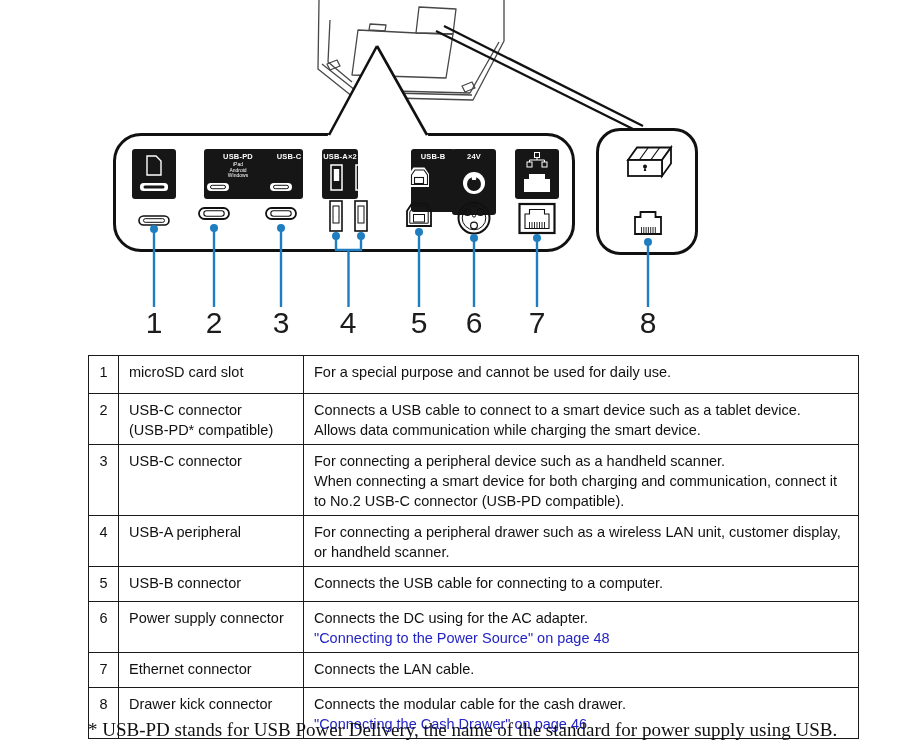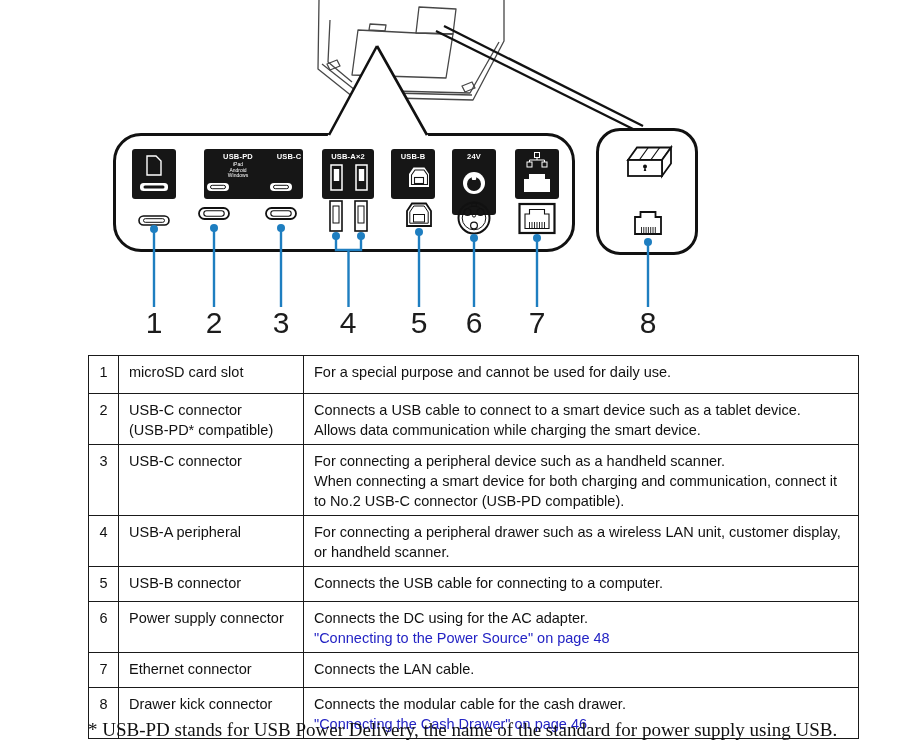--- a/index.html
+++ b/index.html
@@ -38,24 +38,24 @@
   <div class="pbox" style="left:132px;top:149px;width:44px;height:50px;"></div>
   <div class="pbox" style="left:196px;top:149px;width:68px;height:50px;margin-left:8px;">
     <div class="plabel">USB-PD</div>
     <div class="psub">iPad
 Android
 Windows</div>
   </div>
   <div class="pbox" style="left:259px;top:149px;width:44px;height:50px;padding-left:16px;">
     <div class="plabel">USB-C</div>
   </div>
-  <div class="pbox" style="left:322px;top:149px;width:52px;height:50px;">
+  <div class="pbox" style="left:322px;top:149px;width:36px;height:50px;">
     <div class="plabel">USB-A×2</div>
   </div>
-  <div class="pbox" style="left:391px;top:149px;width:44px;height:50px;">
+  <div class="pbox" style="left:411px;top:149px;width:44px;height:63px;">
     <div class="plabel">USB-B</div>
   </div>
   <div class="pbox" style="left:452px;top:149px;width:44px;height:66px;">
     <div class="plabel">24V</div>
   </div>
   <div class="pbox" style="left:515px;top:149px;width:44px;height:50px;"></div>
 
   <div class="pnum" style="left:134px;">1</div>
   <div class="pnum" style="left:194px;">2</div>
   <div class="pnum" style="left:261px;">3</div>

